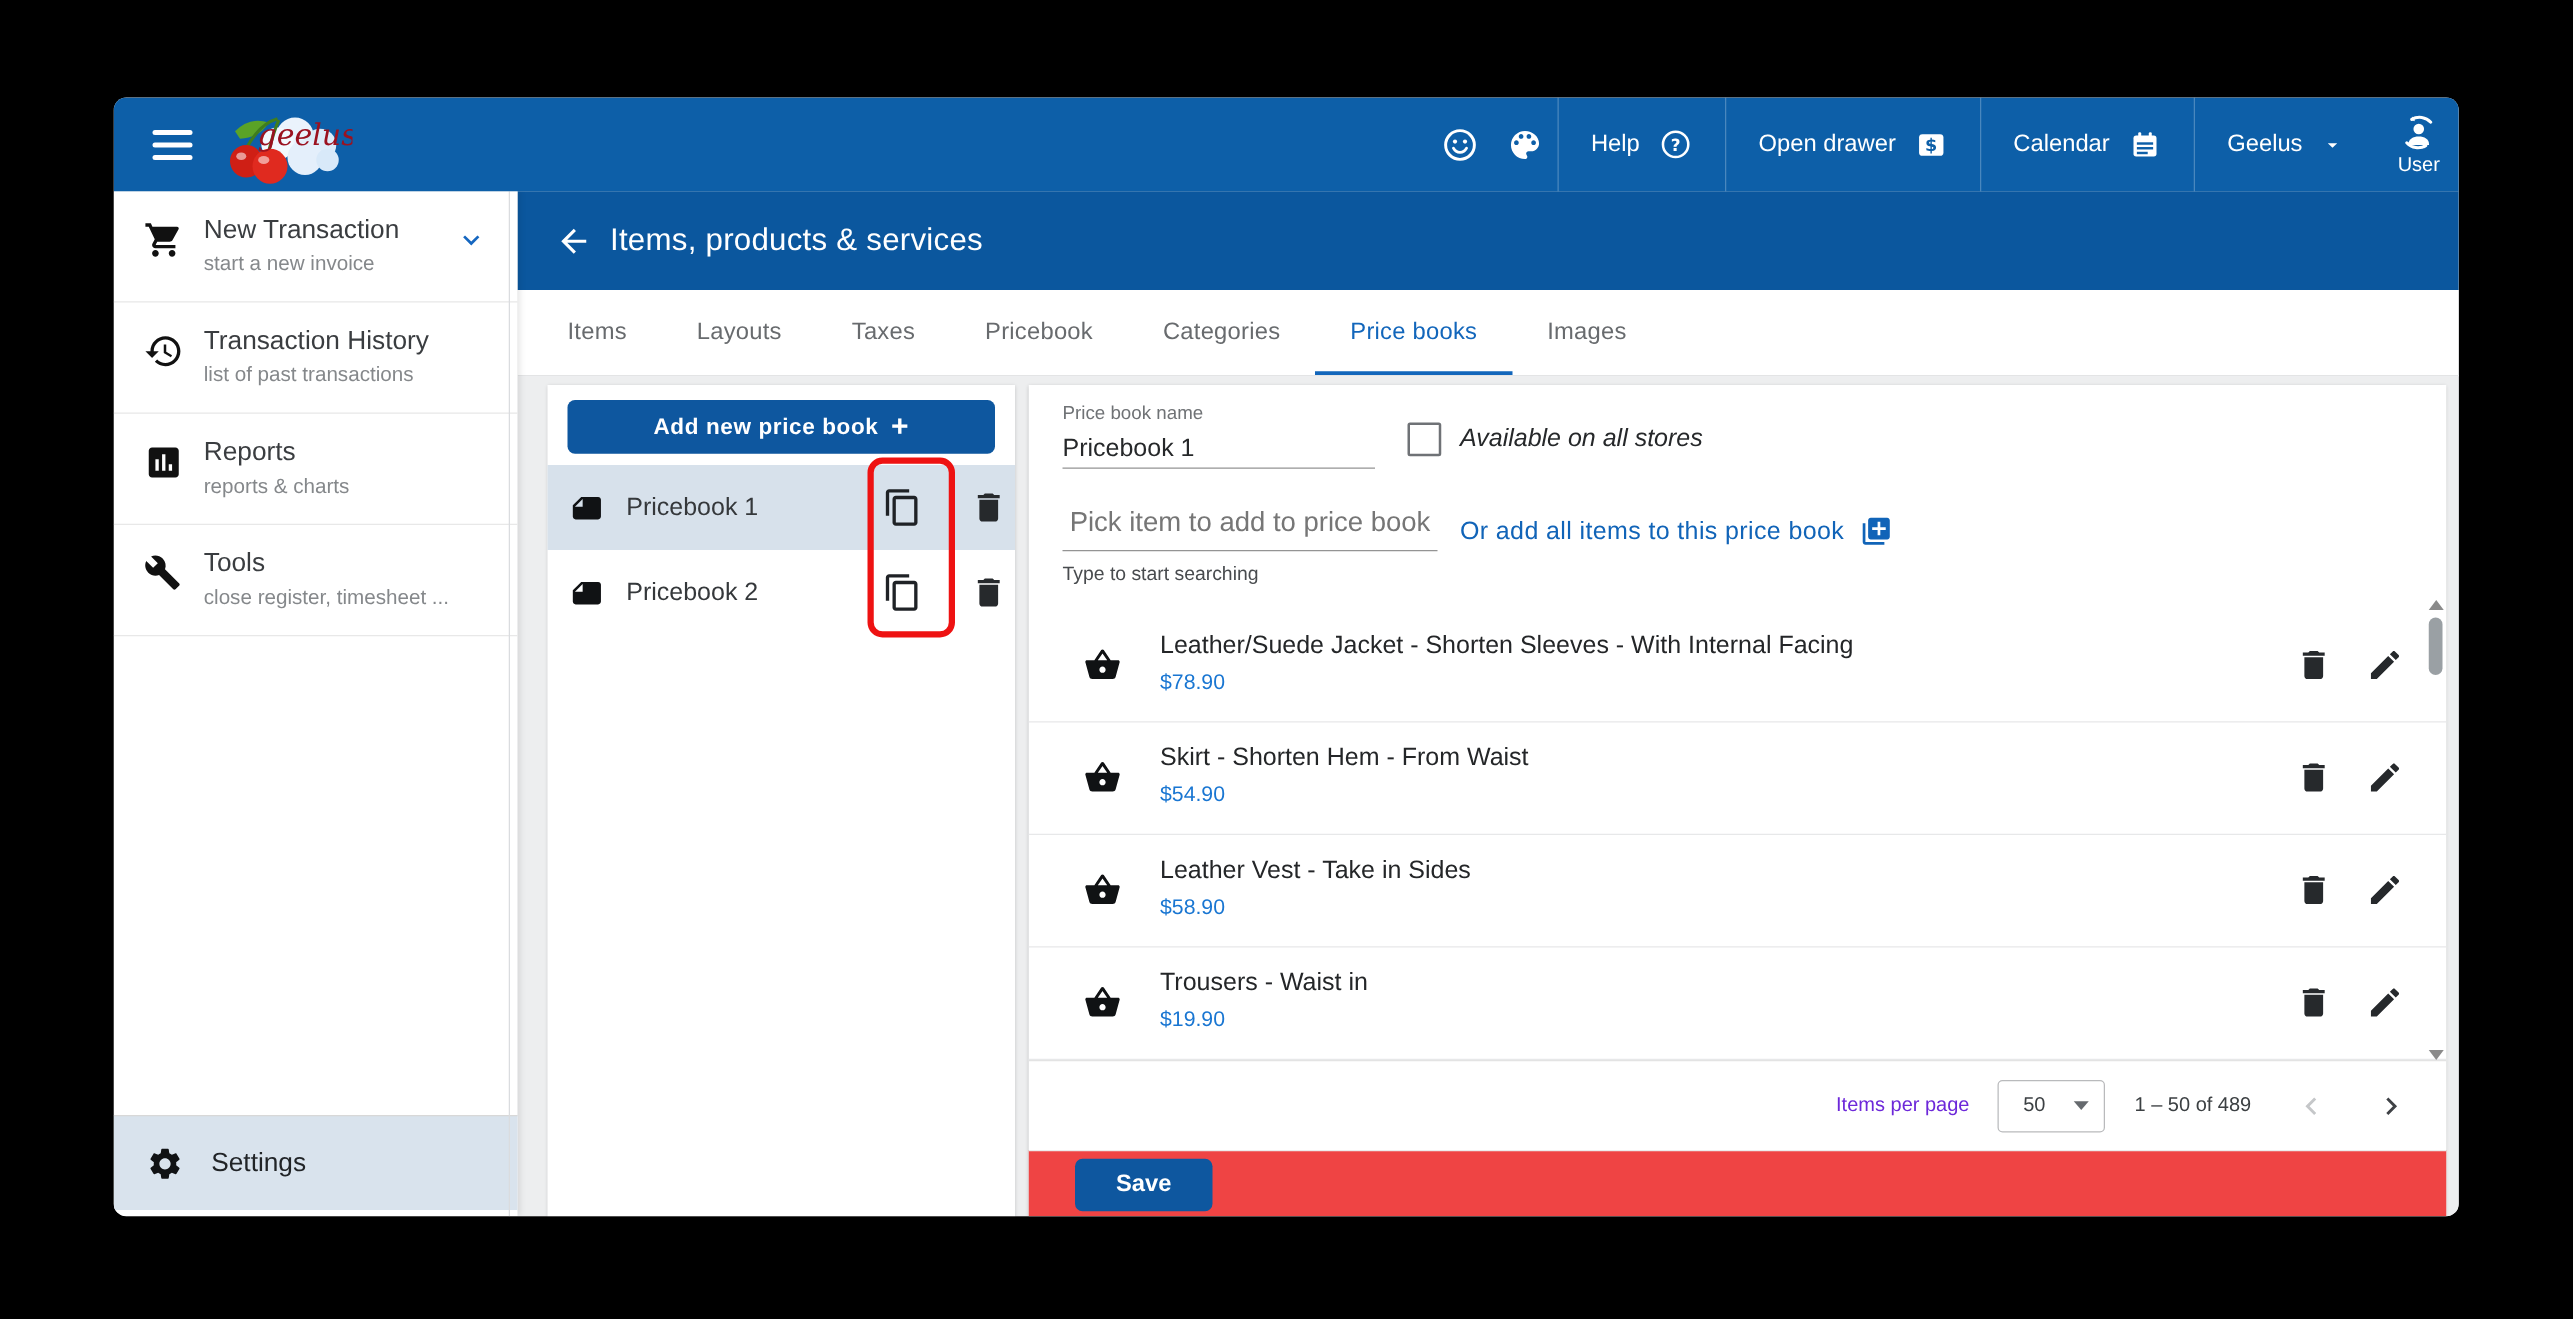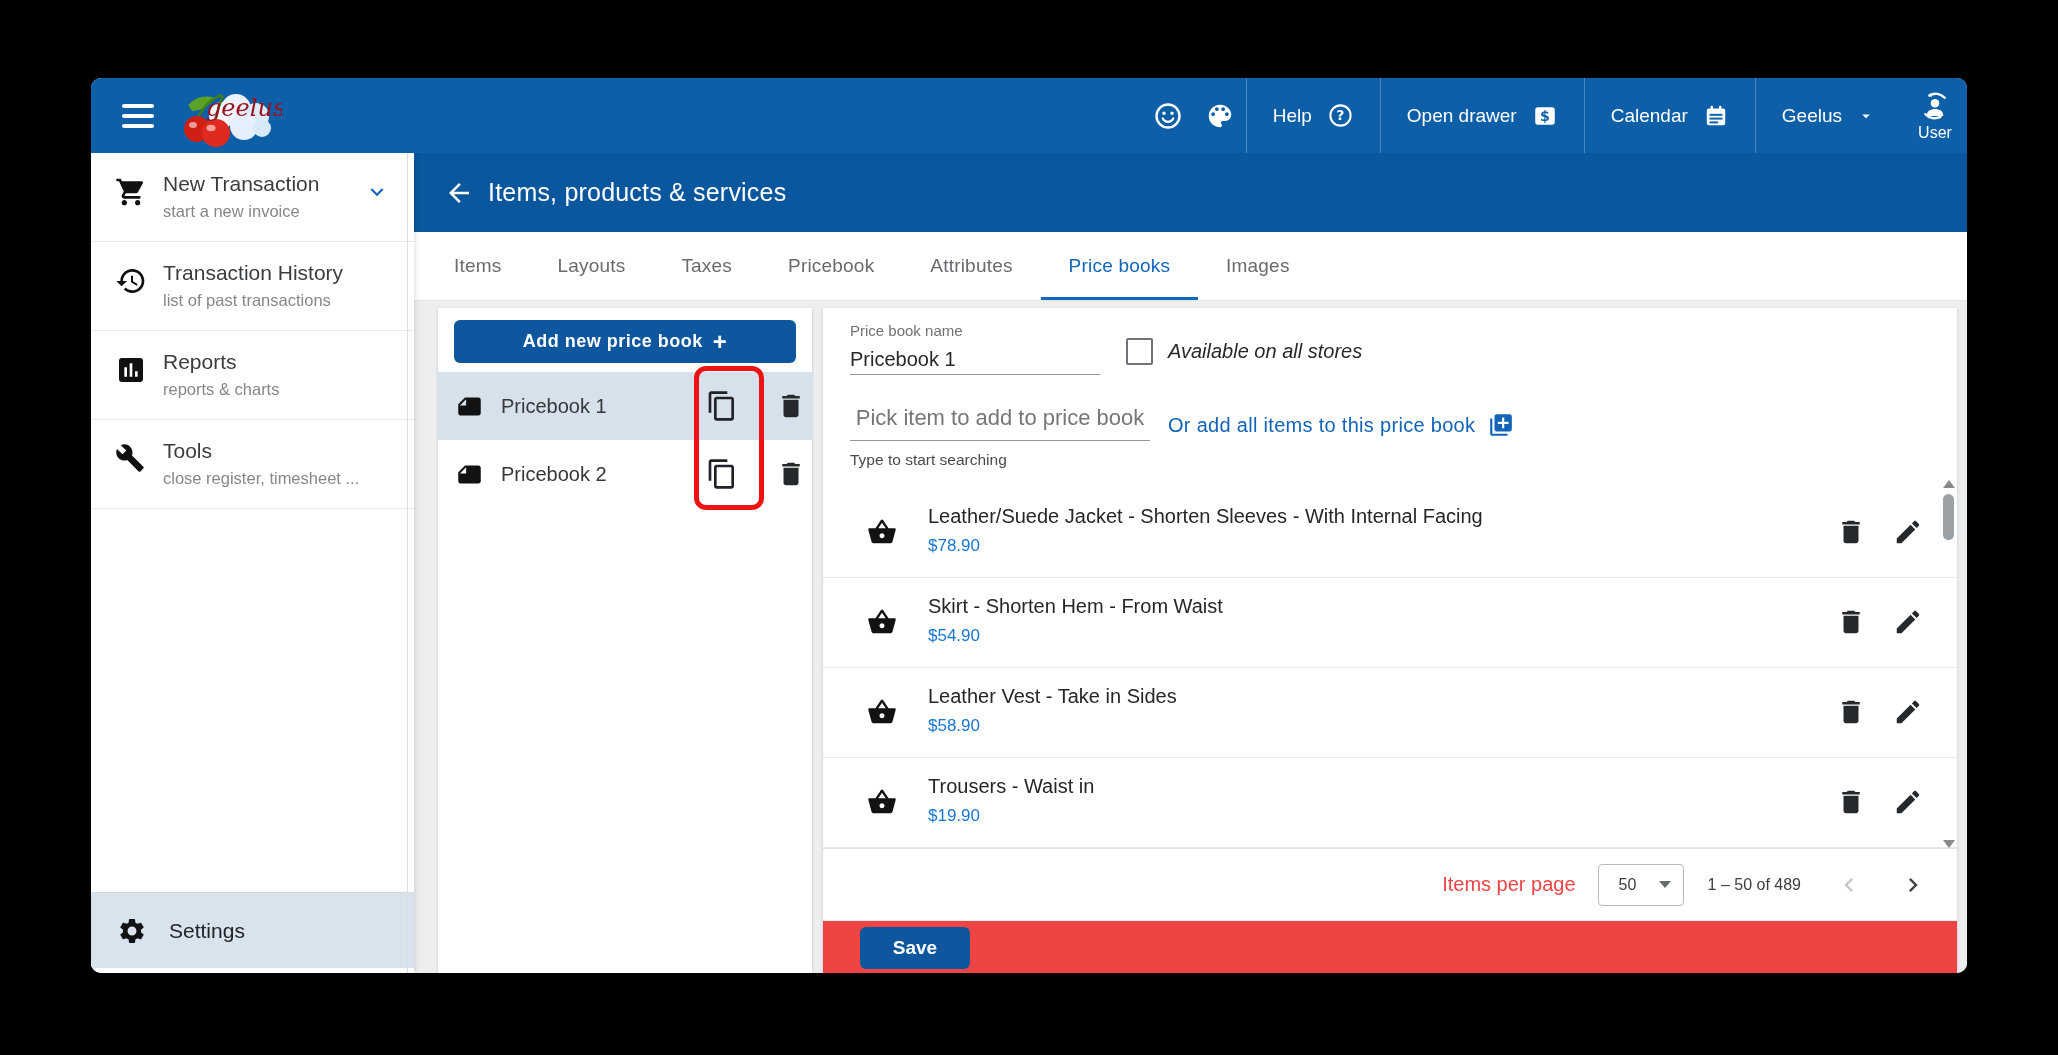--- a/index.html
+++ b/index.html
@@ -101,21 +101,21 @@
   .vscroll{position:absolute;right:2px;top:-10px;width:13px;height:372px;}
   .vs-up,.vs-down{position:absolute;left:1px;width:0;height:0;border-left:6px solid transparent;
                   border-right:6px solid transparent;cursor:pointer;}
   .vs-up{top:2px;border-bottom:8px solid #8a8a8a;}
   .vs-down{bottom:2px;border-top:8px solid #8a8a8a;}
   .vs-thumb{position:absolute;left:1px;top:16px;width:11px;height:46px;background:#9aa0a4;
             border-radius:6px;cursor:pointer;}
 
   .pagebar{position:absolute;left:0;right:0;top:540px;height:72px;border-top:1px solid #e3e3e3;
            display:flex;align-items:center;justify-content:flex-end;padding-right:30px;box-sizing:border-box;}
-  .pp-label{font-size:20px;color:#ef4444;}
+  .pp-label{font-size:16px;color:#6d28d9;}
   .pp-select{width:86px;height:42px;border:1px solid #b9babc;border-radius:4px;margin-left:22px;
              display:flex;align-items:center;padding:0 12px 0 20px;box-sizing:border-box;cursor:pointer;}
   .pp-value{font-size:16px;color:#3c4043;}
   .pp-caret{margin-left:auto;width:0;height:0;border-left:6px solid transparent;
             border-right:6px solid transparent;border-top:7px solid #666a6e;}
   .pp-range{font-size:16px;color:#3c4043;margin-left:24px;}
   .pg-prev{margin-left:34px;color:#c5c7c9;cursor:default;}
   .pg-next{margin-left:36px;color:#3f4246;cursor:pointer;}
 
   .footerbar{position:absolute;left:0;right:0;top:612px;bottom:0;background:#ef4444;
@@ -263,21 +263,21 @@
           <path d="M20 11H7.83l5.59-5.59L12 4l-8 8 8 8 1.41-1.41L7.83 13H20v-2z"></path>
         </svg>
     <span class="page-title">Items, products &amp; services</span>
   </div>
 
   <div class="tabbar">
     <div class="tab">Items</div>
     <div class="tab">Layouts</div>
     <div class="tab">Taxes</div>
     <div class="tab">Pricebook</div>
-    <div class="tab">Attributes</div>
+    <div class="tab">Categories</div>
     <div class="tab active">Price books</div>
     <div class="tab">Images</div>
   </div>
 
   <div class="content">
 
     <div class="card pb-card">
       <button class="add-btn">
         <span>Add new price book</span>
         <span class="add-plus">+</span>

